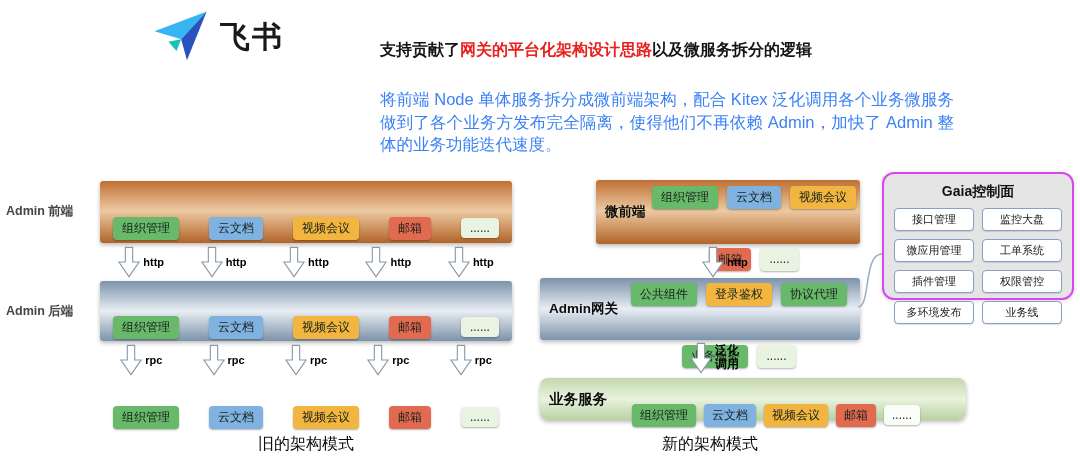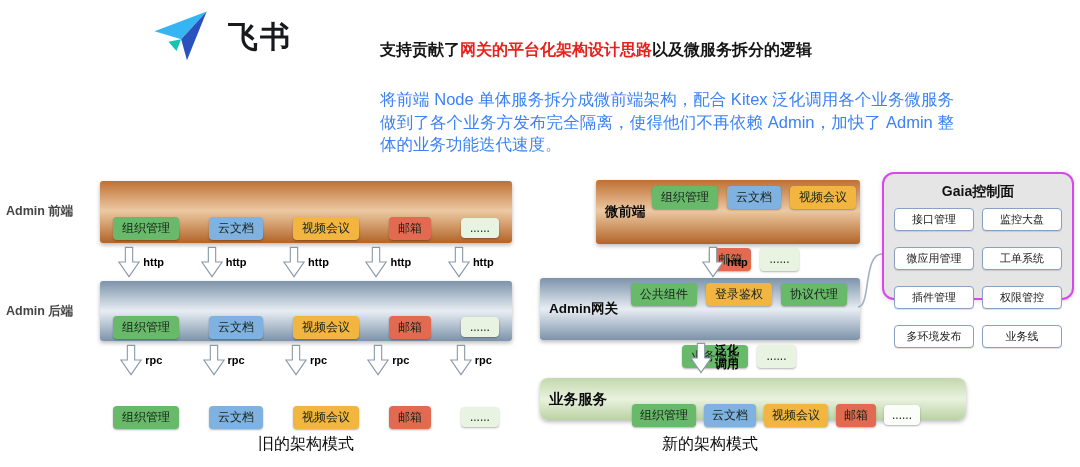--- a/index.html
+++ b/index.html
@@ -1,20 +1,20 @@
 <!DOCTYPE html>
 <html><head>
 <meta charset="utf-8">
 <style>
   * { margin:0; padding:0; box-sizing:border-box; }
   body { background:#ffffff; font-family:"Liberation Sans", sans-serif; }
   .page { position:relative; width:1080px; height:467px; background:#fff; overflow:hidden; }
 
   
-  .logo { position:absolute; left:150px; top:8px; display:flex; align-items:center; gap:18px; }
+  .logo { position:absolute; left:150px; top:8px; display:flex; align-items:center; gap:10px; }
   .logo-text { font-size:30px; font-weight:bold; color:#17191d; letter-spacing:2px; }
   .headline { position:absolute; left:380px; top:40px; font-size:16px; font-weight:bold; color:#141414; white-space:nowrap; }
   .headline .hl { color:#e8211d; }
   .intro-body { position:absolute; left:380px; top:88px; width:574px; font-size:16.5px; line-height:1.37; color:#3b82f6; text-align:justify; }
 
   
   .side-label { position:absolute; font-size:12.5px; font-weight:bold; color:#454545; white-space:nowrap; }
   .bar { position:absolute; border-radius:3px; box-shadow:0 2px 4px rgba(0,0,0,.28); }
   .bar-orange { background:linear-gradient(180deg,#bf7034 0%,#ecc9a2 48%,#b26428 100%); }
   .bar-blue   { background:linear-gradient(180deg,#7c93aa 0%,#e8edf3 50%,#7c93aa 100%); }
@@ -42,21 +42,21 @@
   
   .bar-inline-label { position:absolute; left:9px; top:50%; transform:translateY(-50%);
                       font-weight:bold; color:#0d0d0d; white-space:nowrap; }
   .stack { display:flex; flex-direction:column; justify-content:center; gap:7px; height:100%; }
   .stack-row { display:flex; justify-content:center; gap:9px; }
 
   
   .gaia { position:absolute; left:882px; top:172px; width:192px; height:128px; background:#e5e5e5;
           border:2px solid #d946ef; border-radius:12px; box-shadow:0 1px 4px rgba(0,0,0,.15); }
   .gaia-title { text-align:center; font-weight:bold; font-size:14px; color:#111; margin:9px 0 7px; }
-  .gaia-grid { display:grid; grid-template-columns:1fr 1fr; gap:16px 8px; padding:0 10px; }
+  .gaia-grid { display:grid; grid-template-columns:1fr 1fr; gap:8px 8px; padding:0 10px; }
   .gaia-cell { border:1px solid #87a0c4; border-radius:4px; background:#fff; font-size:11px; color:#1a1a1a;
                text-align:center; padding:3px 1px; white-space:nowrap; box-shadow:0 1px 1px rgba(0,0,0,.12); }
 
   .connector { position:absolute; left:857px; top:248px; }
 </style>
 </head>
 <body>
 
 <div class="page">
 

